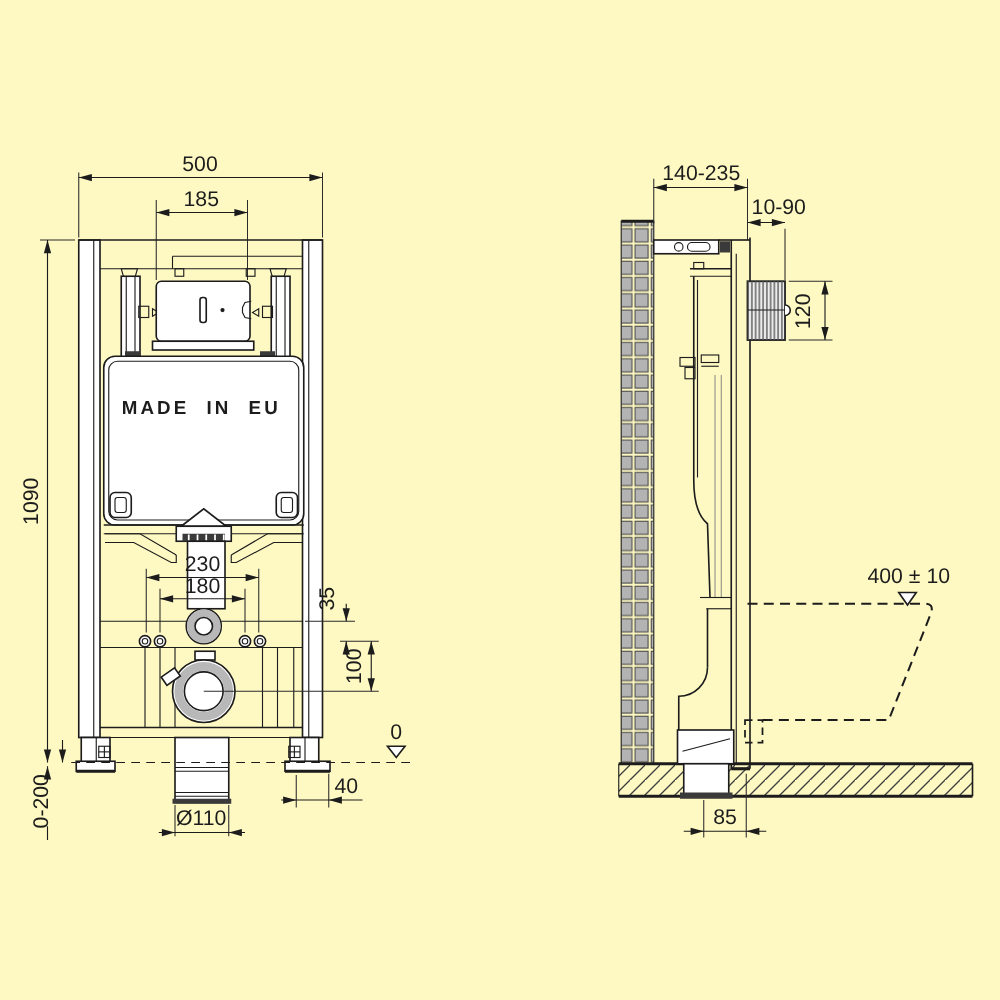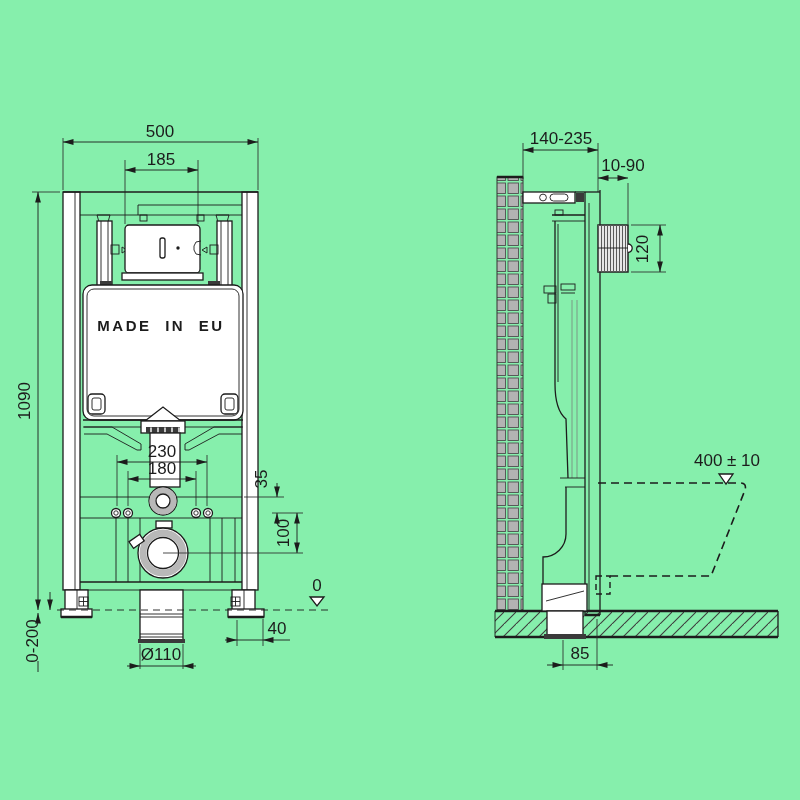--- a/index.html
+++ b/index.html
@@ -1,16 +1,16 @@
 <!DOCTYPE html>
 <html><head>
 <meta charset="utf-8">
 <style>
   html,body { margin:0; padding:0; background:#fff; }
-  #canvas { width:800px; height:800px; background:#86efac; position:relative; font-family:"Liberation Sans",sans-serif;text-align:center; }
+  #canvas { width:800px; height:800px; background:#fef9c3; position:relative; font-family:"Liberation Sans",sans-serif;text-align:center; }
   svg text { font-family:"Liberation Sans",sans-serif; font-size:17px; fill:#1c1c1c; }
   .s  { stroke:#1c1c1c; stroke-width:1.3; fill:none; }
   .sw { stroke:#1c1c1c; stroke-width:1.3; fill:#fff; }
   .tn { stroke:#1c1c1c; stroke-width:0.9; fill:none; }
   .xt { stroke:#2b2b2b; stroke-width:0.85; fill:none; }
   .dk { fill:#3a3a3a; stroke:none; }
   .bold2 { stroke:#1c1c1c; stroke-width:2.5; fill:none; }
   .gray-ring { stroke:#b8b8b8; fill:none; }
   .fl { stroke-dasharray:7,5; }
   .bowl { stroke:#1c1c1c; stroke-width:1.6; fill:none; stroke-dasharray:8,5; }

